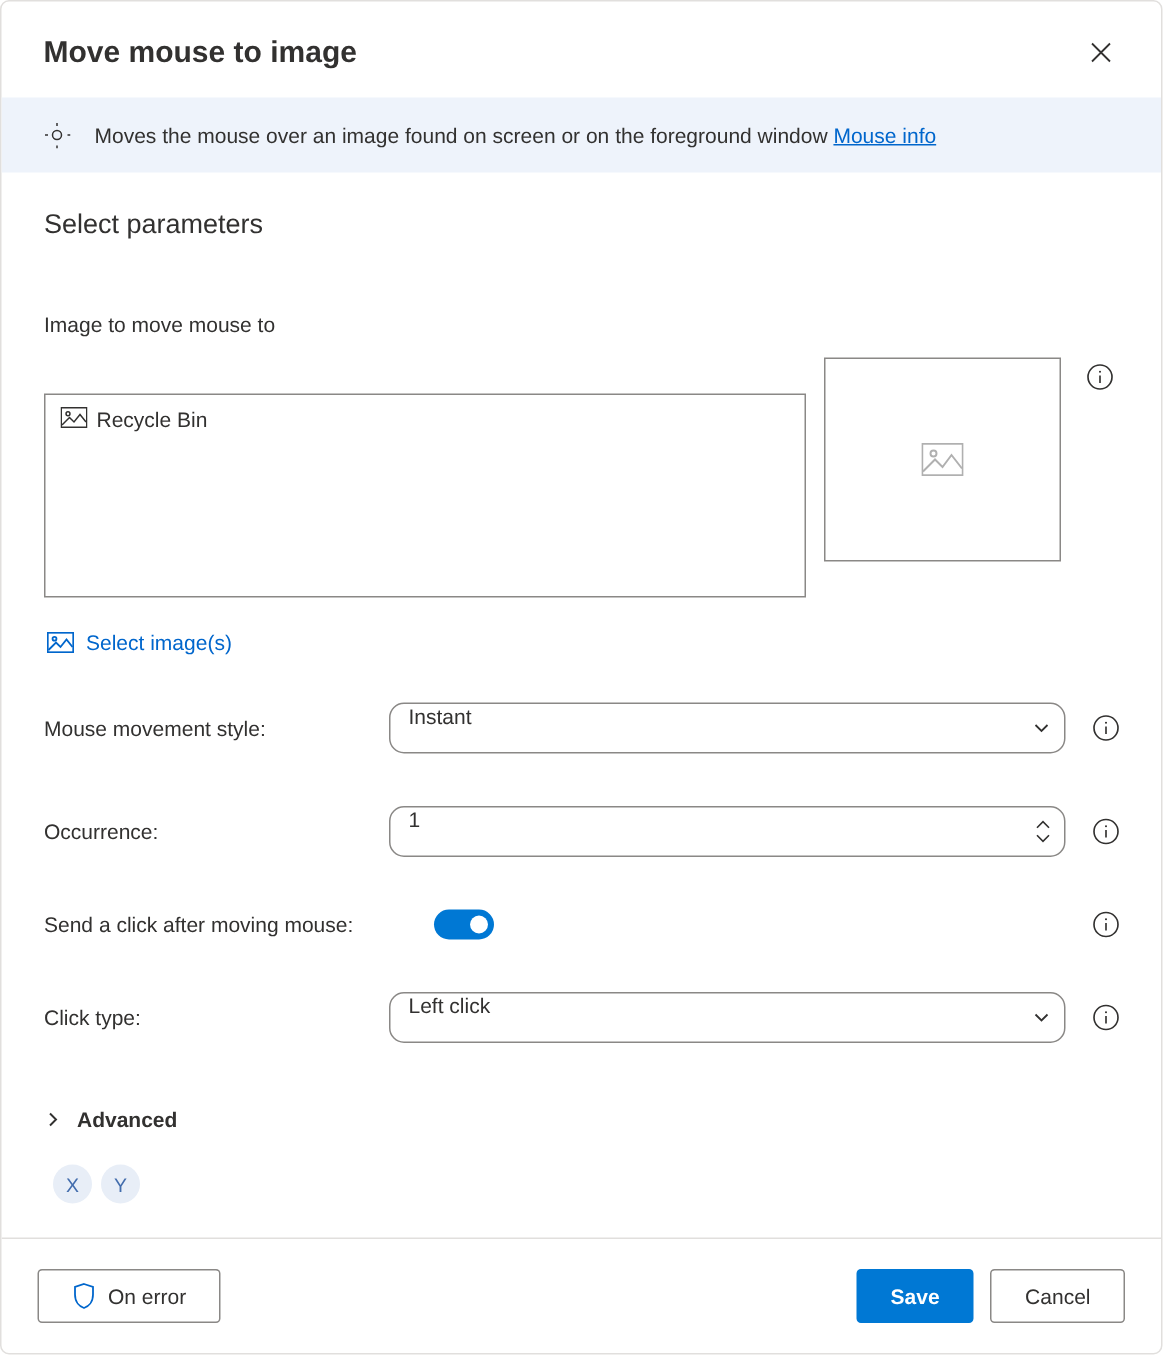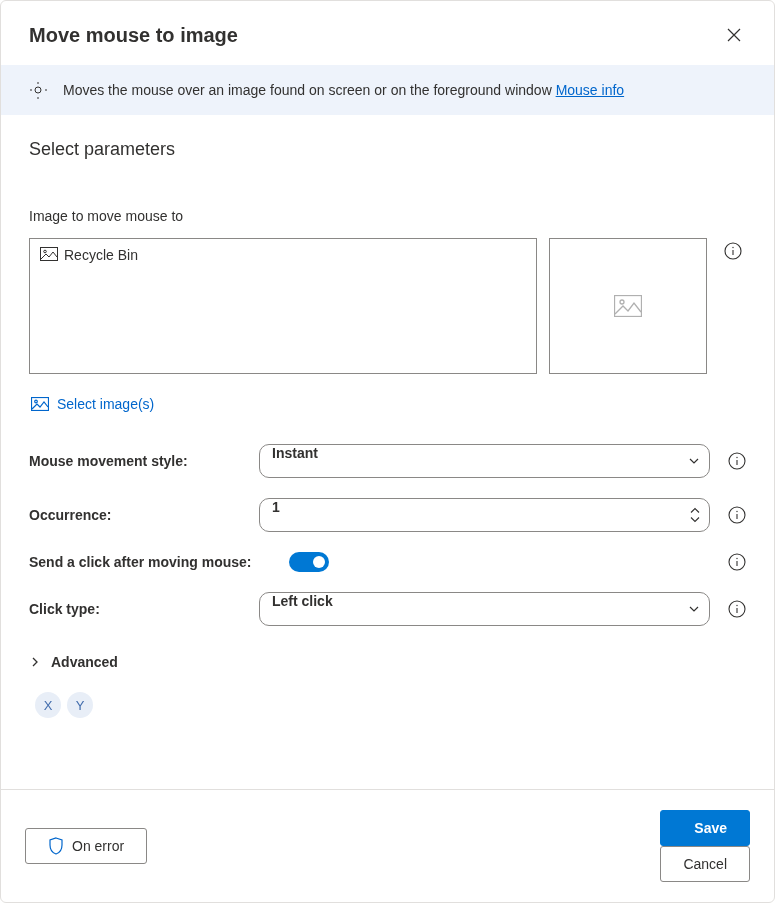--- a/index.html
+++ b/index.html
@@ -68,20 +68,21 @@
     }
     .image-listbox {
       flex: 0 0 508px;
       height: 136px;
       border: 1px solid #8a8886;
       padding: 8px 10px;
       font-size: 14px;
       display: flex;
       align-items: flex-start;
       gap: 6px;
+      margin-top: 24px;
     }
     .image-preview {
       flex: 0 0 158px;
       height: 136px;
       border: 1px solid #8a8886;
       display: flex;
       align-items: center;
       justify-content: center;
     }
     .info-col {
@@ -98,22 +99,21 @@
       background: none;
       border: none;
       font-size: 14px;
       cursor: pointer;
       padding: 6px 2px;
       margin-bottom: 26px;
     }
     .form-row {
       display: flex;
       align-items: center;
-      margin-bottom: 20px;
-      font-weight: bold;
+      margin-bottom: 35px;
     }
     .form-row .row-label {
       flex: 0 0 230px;
       font-size: 14px;
       color: #323130;
     }
     .form-row .row-control {
       flex: 1;
       display: flex;
       align-items: center;
@@ -210,21 +210,21 @@
       background: #fff;
       border: 1px solid #8a8886;
       color: #323130;
     }
     .btn-primary {
       background: #0078d4;
       border: 1px solid #0078d4;
       color: #fff;
       font-weight: 600;
     }
-    .footer-right { display: flex; gap: 0; flex-direction: column; }
+    .footer-right { display: flex; gap: 11px; }
     .info-icon { cursor: pointer; }
   </style>
 </head>
 <body>
 
 <div class="header">
   <h1>Move mouse to image</h1>
   <button class="close-btn">
     <svg width="14" height="14" viewBox="0 0 14 14">
         <path d="M1 1 L13 13 M13 1 L1 13" stroke="#323130" stroke-width="1.2" fill="none"></path>

